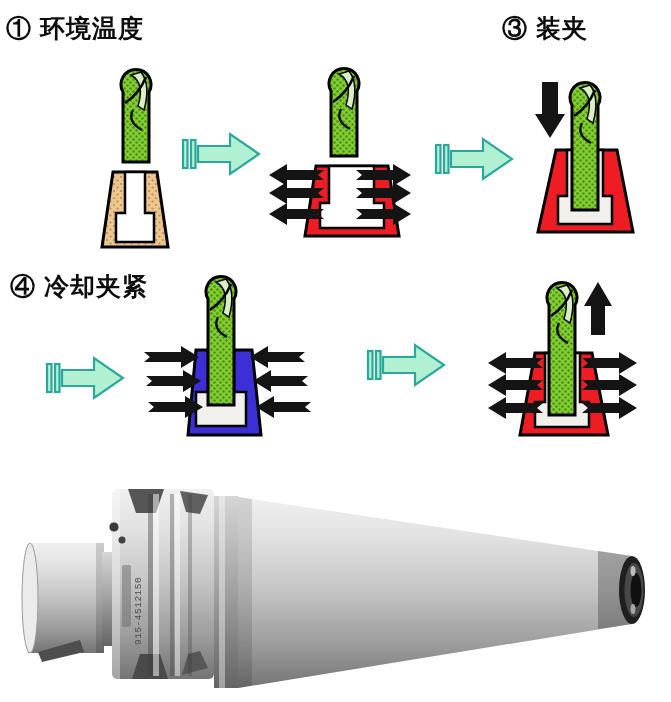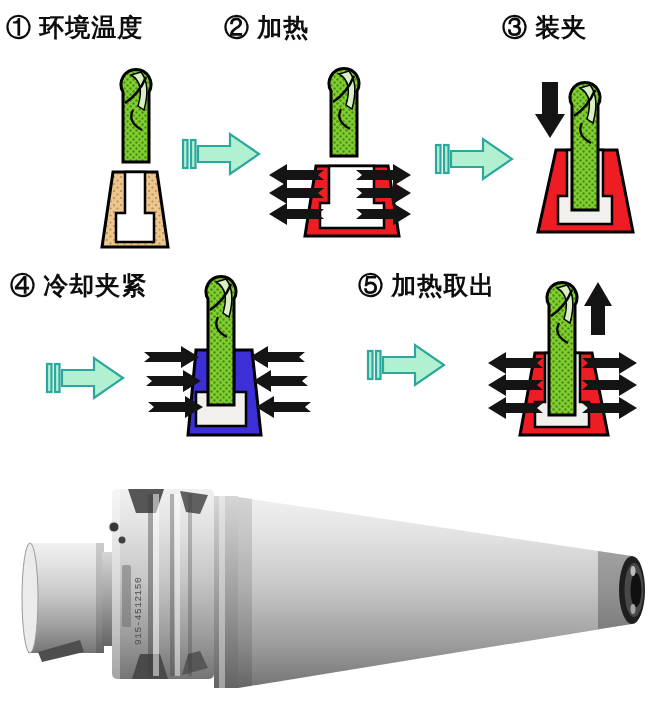--- a/index.html
+++ b/index.html
@@ -1,32 +1,30 @@
 <!DOCTYPE html>
 <html><head>
 <meta charset="utf-8">
 <style>
   html,body{margin:0;padding:0;background:#fff;}
   #stage{position:relative;width:671px;height:702px;background:#ffffff;overflow:hidden;
          font-family:"Liberation Sans",sans-serif;}
   .step-label{position:absolute;font-weight:600;font-size:25px;line-height:1.15;
               color:#0d0d0d;white-space:nowrap;letter-spacing:1px;
-              font-family:Liberation Serif, serif;}
+              font-family:Liberation Sans, sans-serif;}
   #gfx{position:absolute;left:0;top:0;}
 </style>
 </head>
 <body>
 
 <div id="stage">
 
   <div class="step-label" style="left:6px;top:14px">① 环境温度</div>
-  <div class="step-label" style="left:224px;top:14px">② 加热</div>
   <div class="step-label" style="left:10px;top:272px">④ 冷却夹紧</div>
   <div class="step-label" style="left:502px;top:14px">③ 装夹</div>
-  <div class="step-label" style="left:358px;top:272px">⑤ 加热取出</div>
 
   <svg id="gfx" width="671" height="702" viewBox="0 0 671 702">
     <defs>
       <pattern id="gtex" width="6" height="6" patternUnits="userSpaceOnUse">
         <rect width="6" height="6" fill="#84cc30"></rect>
         <circle cx="1.5" cy="1.5" r="1.2" fill="#3f8f12"></circle>
         <circle cx="4.5" cy="4.5" r="1.2" fill="#3f8f12"></circle>
       </pattern>
       <pattern id="ttex" width="7" height="7" patternUnits="userSpaceOnUse">
         <rect width="7" height="7" fill="#ecc68f"></rect>

